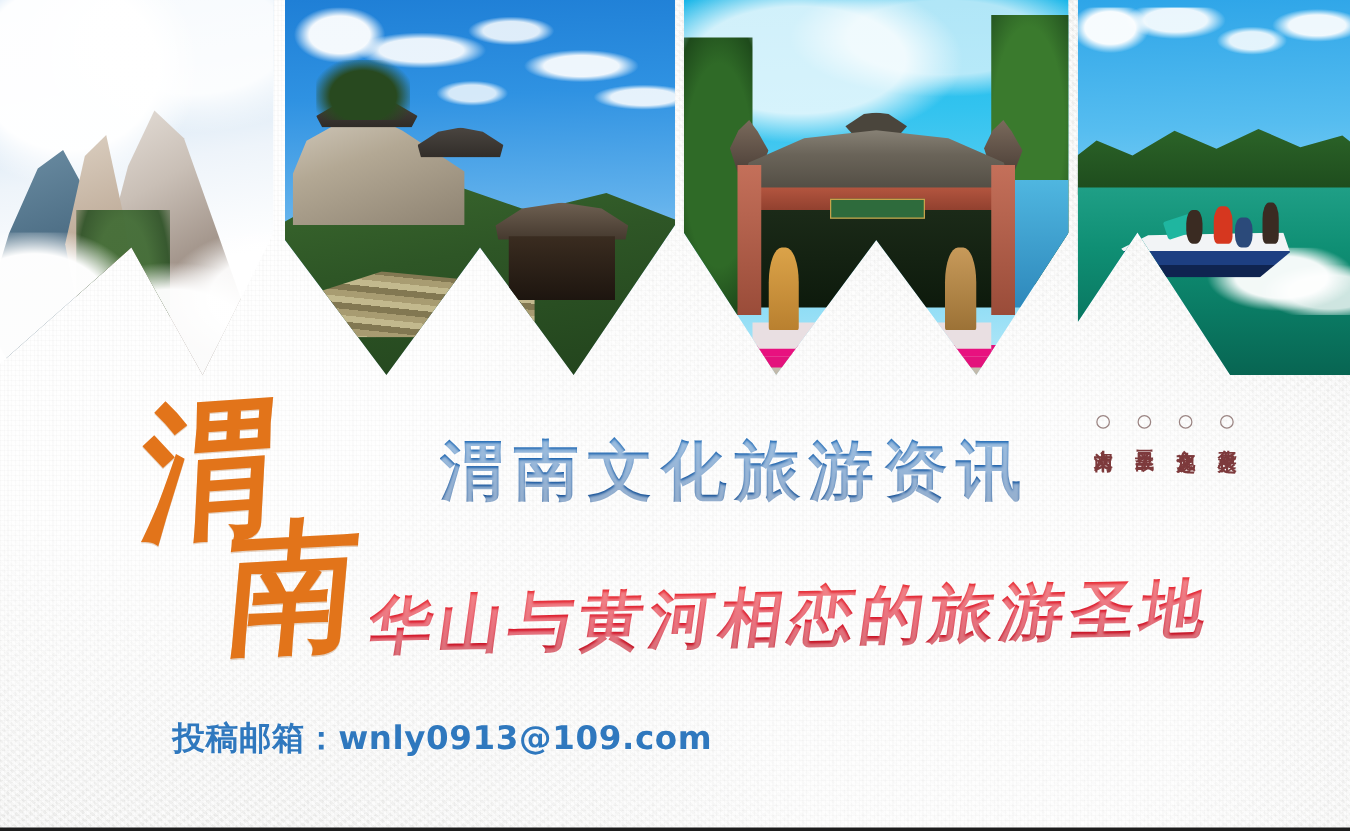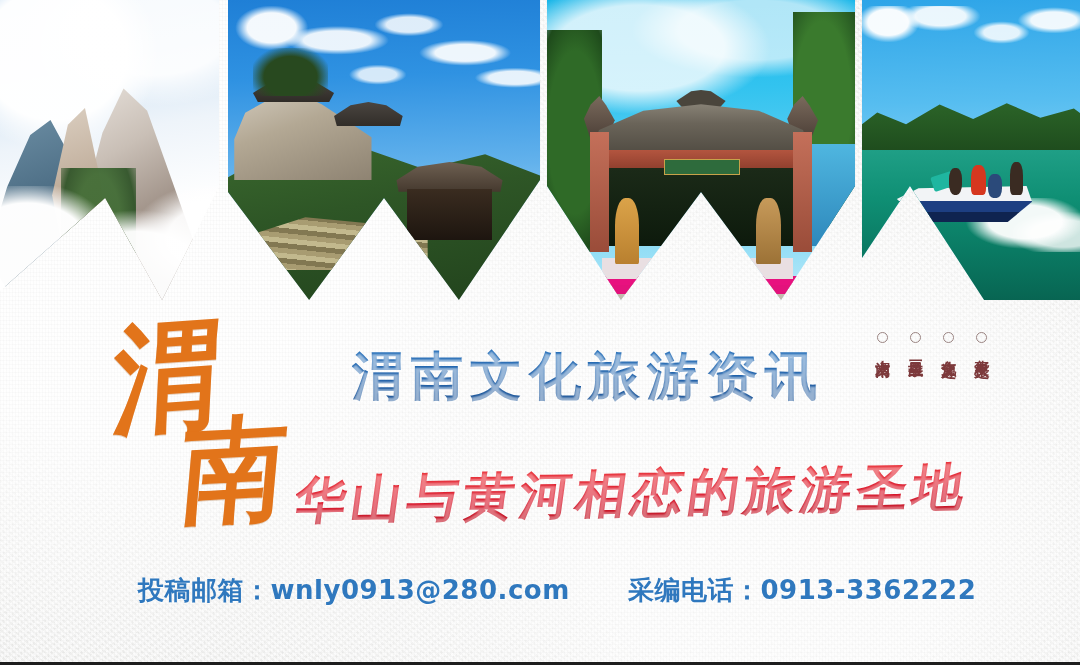--- a/index.html
+++ b/index.html
@@ -514,21 +514,20 @@
         <div class="ring"></div>
         <div class="txt">三圣故里</div>
       </div>
       <div class="slogan-col">
         <div class="ring"></div>
         <div class="txt">人文渭南</div>
       </div>
     </div>
 
     <div class="contact-row">
-      <div class="contact-item" id="contact-email">投稿邮箱：wnly0913@280.com</div>
-      <div class="contact-item" id="contact-phone">采编电话：0913-3362222</div>
+      <div class="contact-item" id="contact-email">投稿邮箱：wnly0913@109.com</div>
     </div>
 
   </div>
 
   <div class="bottom-rule"></div>
 
 </div>
 
 </body></html>

